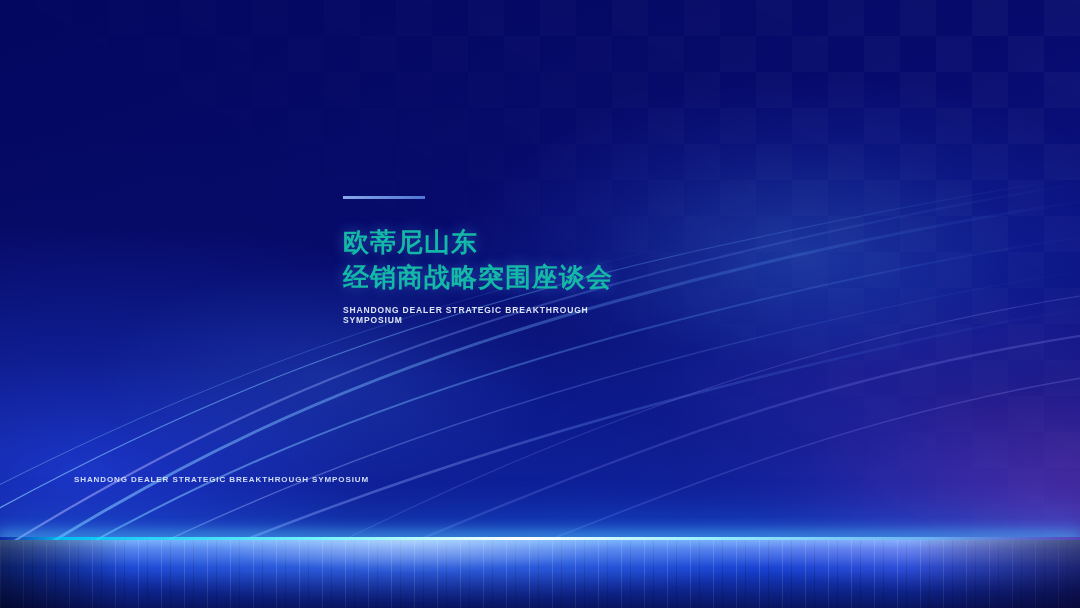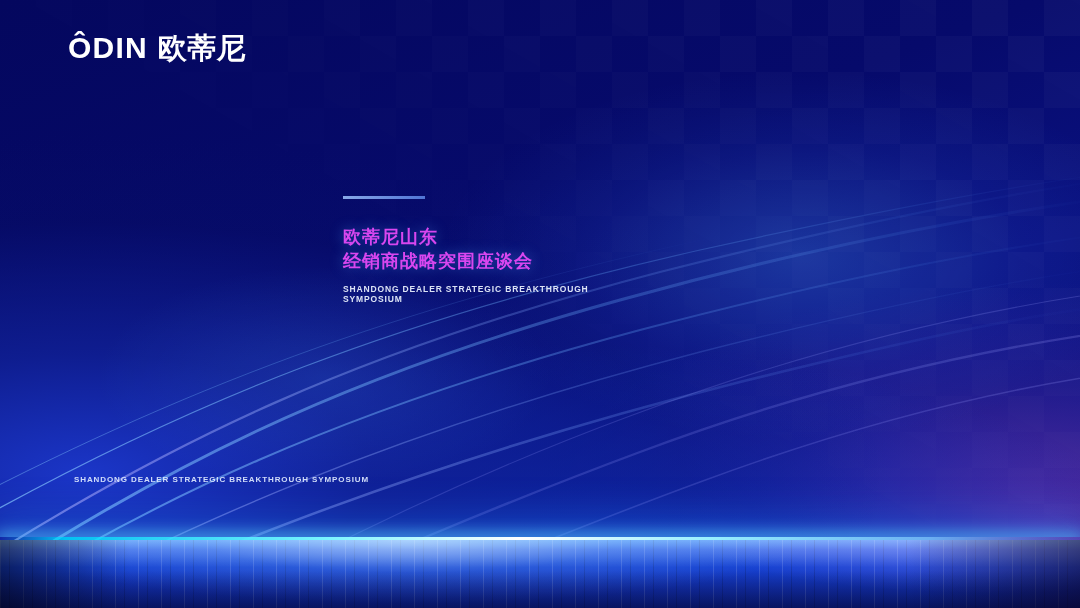--- a/index.html
+++ b/index.html
@@ -91,21 +91,21 @@
   }
   #logo .han{
     color:#fff;font-size:29px;font-weight:700;letter-spacing:.5px;line-height:1;
     font-family:"DejaVu Sans","Liberation Sans",sans-serif;
   }
 
   
   #title-block{position:absolute;left:343px;top:196px;width:270px;}
   #title-rule{width:82px;height:3px;background:linear-gradient(90deg,#9fc4ff,#5d87e8);opacity:.85;}
   #title-cn{
-    margin-top:26px;color:#d946ef;font-size:18px;font-weight:700;line-height:1.33;
+    margin-top:26px;color:#14b8a6;font-size:26px;font-weight:700;line-height:1.33;
     letter-spacing:1px;white-space:pre-line;
     font-family:"DejaVu Sans","Liberation Sans",sans-serif;
     text-shadow:0 0 14px rgba(80,150,255,.45);
   }
   #title-en{
     margin-top:11px;color:#e7eefc;font-size:8.5px;font-weight:700;letter-spacing:.85px;
     font-family:"Liberation Sans","DejaVu Sans",sans-serif;opacity:.95;
   }
 
   
@@ -191,24 +191,20 @@
 
   <div class="layer" id="bg-glow"></div>
 
   <div id="horizon"></div>
   <div id="floor">
     <div id="floor-stripes"></div>
     <div id="floor-sheen"></div>
     <div id="floor-dark"></div>
   </div>
 
-  <div id="logo">
-    <span class="lat">ÔDIN</span>
-    <span class="han">欧蒂尼</span>
-  </div>
 
   <div id="title-block">
     <div id="title-rule"></div>
     <div id="title-cn">欧蒂尼山东
 经销商战略突围座谈会</div>
     <div id="title-en">SHANDONG DEALER STRATEGIC BREAKTHROUGH SYMPOSIUM</div>
   </div>
 
 
   <div id="strap">

